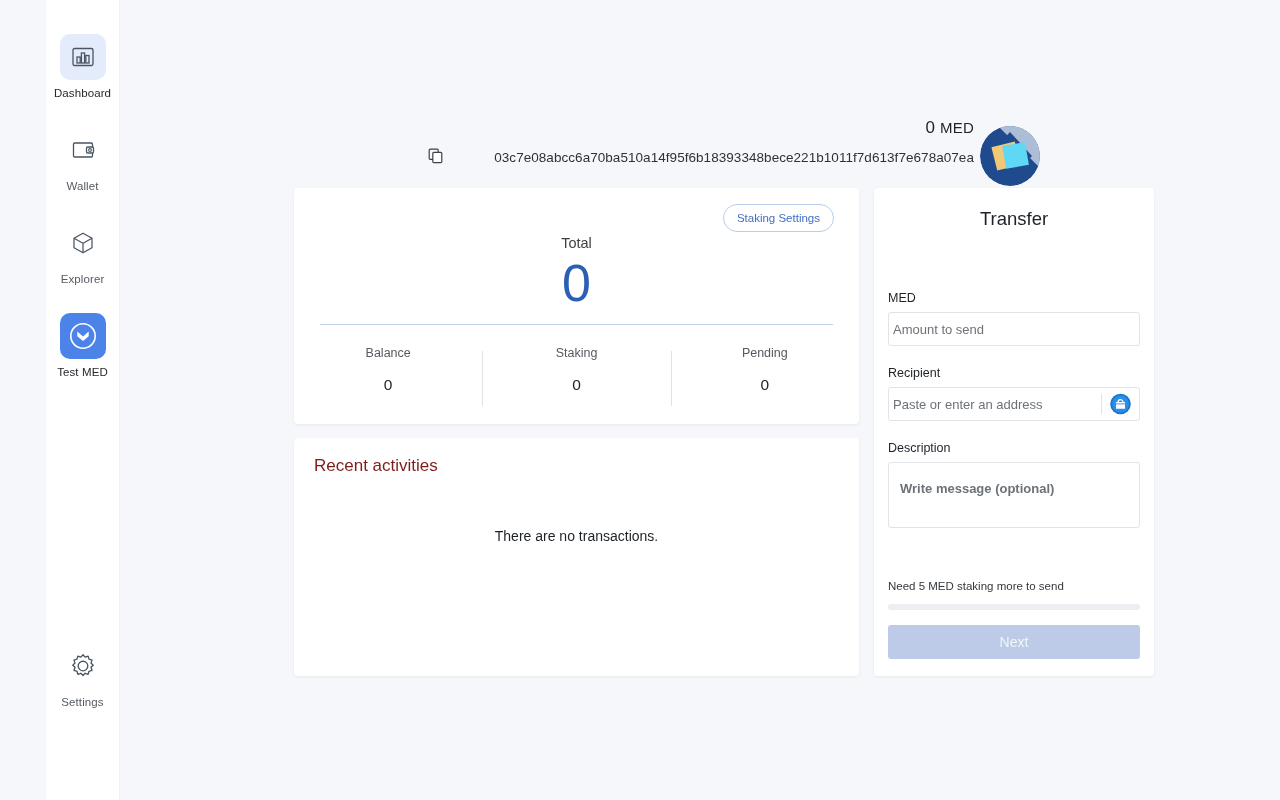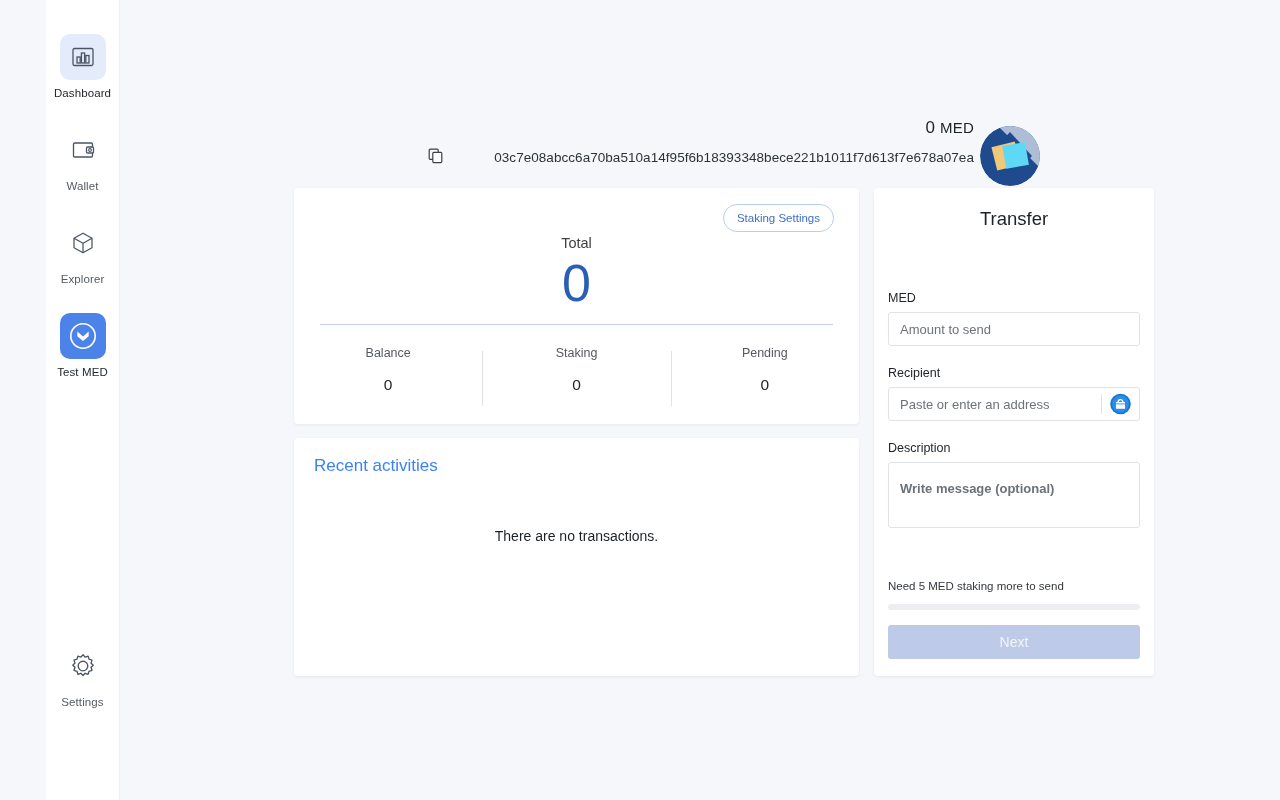--- a/index.html
+++ b/index.html
@@ -113,21 +113,21 @@
   .stat { flex: 1; text-align: center; position: relative; }
   .stat + .stat::before {
     content: ""; position: absolute; left: 0; top: 5px;
     width: 1px; height: 55px; background: #dfe3e8;
   }
   .stat-label { font-size: 12.5px; color: #55595f; }
   .stat-value { font-size: 15.5px; color: #1c2227; margin-top: 16px; }
 
   .activity-title {
     position: absolute; left: 20px; top: 18px;
-    font-size: 17px; color: #3b82f6;
+    font-size: 17px; color: #7f1d1d;
   }
   .activity-empty {
     position: absolute; top: 90px; left: 0; width: 100%;
     text-align: center; font-size: 14px; color: #1c2227;
   }
 
   
   .transfer-title {
     position: absolute; top: 20px; left: 0; width: 100%;
     text-align: center; font-size: 18.5px; color: #1c2227;
@@ -146,21 +146,21 @@
 
   .field-group { position: absolute; left: 14px; right: 14px; }
   .field-label {
     font-size: 12.5px; color: #1c2227; margin-bottom: 7px; display: block;
   }
   .input-box {
     width: 100%; height: 34px;
     border: 1px solid #e0e3e7; border-radius: 3px;
     background: #fff;
     font-size: 13px; color: #1c2227;
-    padding: 0 11px;
+    padding: 0 4px;
     font-family: "Liberation Sans", sans-serif;
     outline: none;
   }
   .input-box::placeholder { color: #6c7278; }
   .input-wrap { position: relative; }
   .addr-icon {
     position: absolute; right: 8px; top: 50%; transform: translateY(-50%);
     width: 23px; height: 23px; cursor: pointer;
   }
   .addr-divider {

